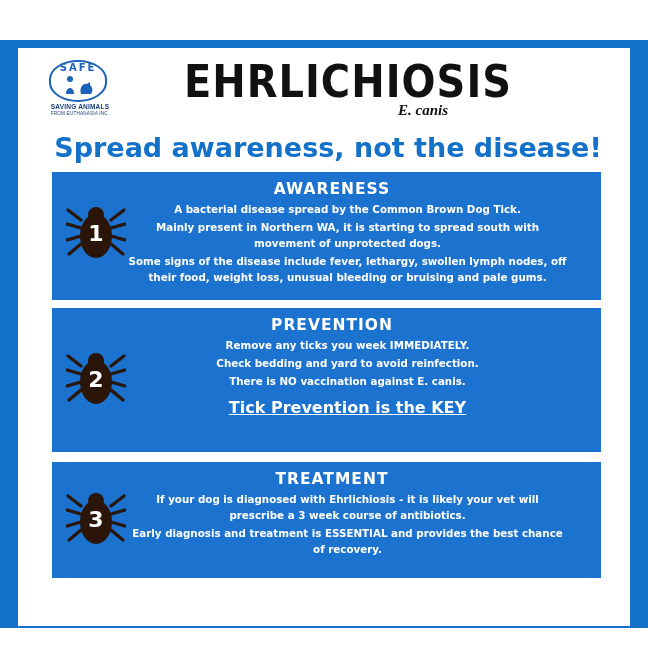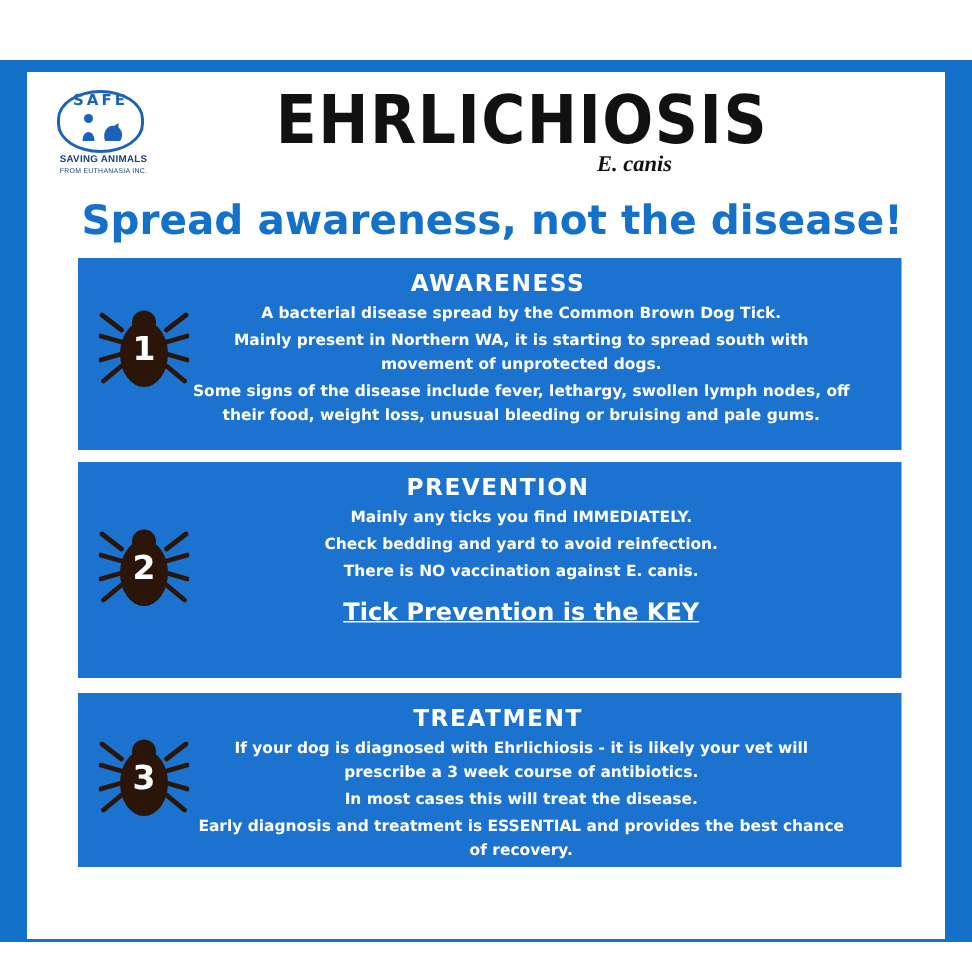--- a/index.html
+++ b/index.html
@@ -38,21 +38,21 @@
   }
   .header {
     position: absolute;
     left: 18px;
     top: 52px;
     width: 612px;
     height: 62px;
   }
   .logo {
     position: absolute;
-    left: 12px;
+    left: 23px;
     top: 8px;
     width: 78px;
     height: 62px;
   }
   .logo-badge {
     position: absolute;
     left: 8px;
     top: 0px;
     width: 58px;
     height: 42px;
@@ -251,37 +251,36 @@
     <div class="tick-wrap t2">
       <svg width="60" height="64" viewBox="0 0 60 64">
         <ellipse cx="30" cy="34" rx="16" ry="22" fill="#2a1508"></ellipse>
         <ellipse cx="30" cy="13" rx="8" ry="8" fill="#2a1508"></ellipse>
         <path d="M15 18 L2 8 M15 26 L1 22 M15 34 L1 38 M15 42 L3 52 M45 18 L58 8 M45 26 L59 22 M45 34 L59 38 M45 42 L57 52" stroke="#2a1508" stroke-width="3.2" fill="none" stroke-linecap="round"></path>
       </svg>
       <div class="tick-num">2</div>
     </div>
     <div class="sec-heading">PREVENTION</div>
     <div class="sec-body">
-      <p>Mainly any ticks you find IMMEDIATELY.</p>
+      <p>Remove any ticks you week IMMEDIATELY.</p>
       <p>Check bedding and yard to avoid reinfection.</p>
       <p>There is NO vaccination against E. canis.</p>
       <span class="emph">Tick Prevention is the KEY</span>
     </div>
   </div>
 
   <div class="section sec3">
     <div class="tick-wrap t3">
       <svg width="60" height="64" viewBox="0 0 60 64">
         <ellipse cx="30" cy="34" rx="16" ry="22" fill="#2a1508"></ellipse>
         <ellipse cx="30" cy="13" rx="8" ry="8" fill="#2a1508"></ellipse>
         <path d="M15 18 L2 8 M15 26 L1 22 M15 34 L1 38 M15 42 L3 52 M45 18 L58 8 M45 26 L59 22 M45 34 L59 38 M45 42 L57 52" stroke="#2a1508" stroke-width="3.2" fill="none" stroke-linecap="round"></path>
       </svg>
       <div class="tick-num">3</div>
     </div>
     <div class="sec-heading">TREATMENT</div>
     <div class="sec-body">
       <p>If your dog is diagnosed with Ehrlichiosis - it is likely your vet will  prescribe a 3 week course of antibiotics.</p>
-      <p>In most cases this will treat the disease.</p>
       <p>Early diagnosis and treatment is ESSENTIAL and provides the best chance of recovery.</p>
     </div>
   </div>
 
 </div>
 
 </body></html>

